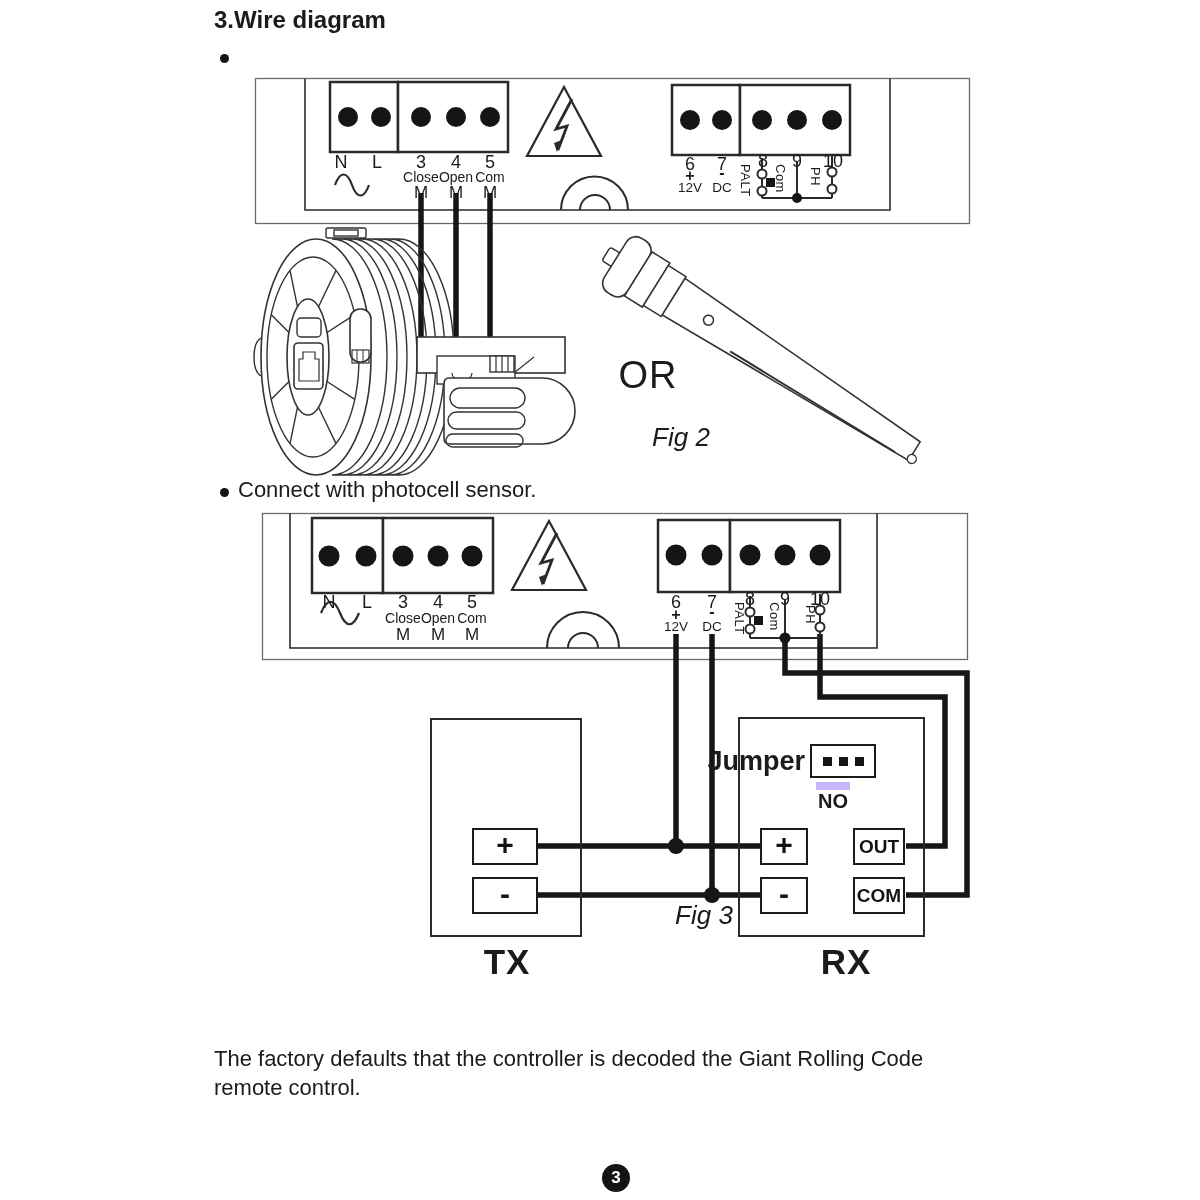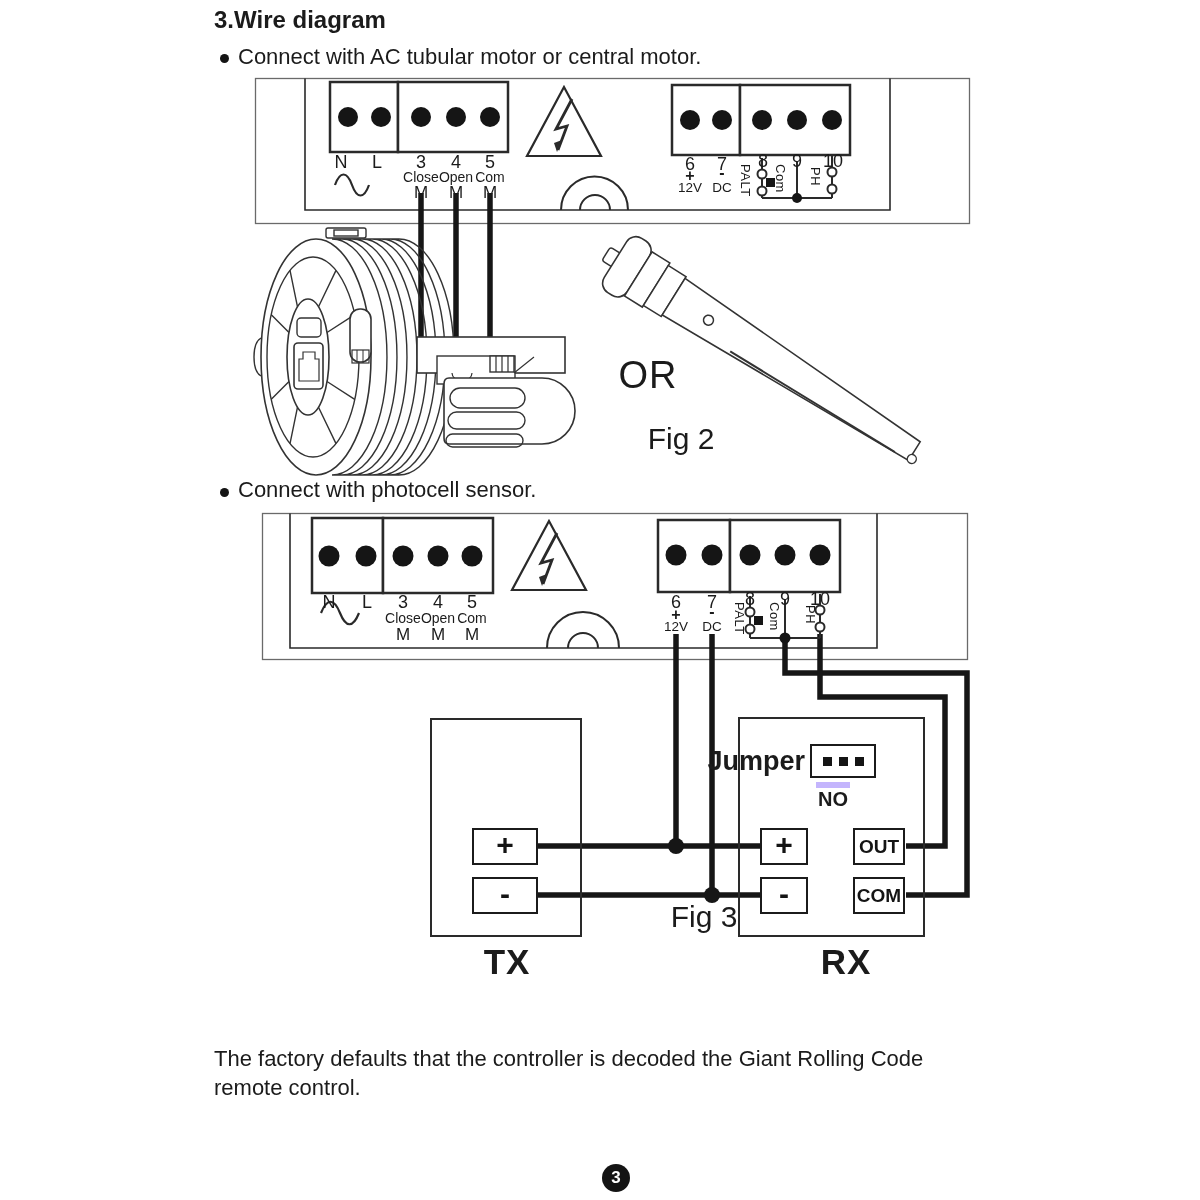--- a/index.html
+++ b/index.html
@@ -11,30 +11,30 @@
   .h1{font-size:24px;font-weight:bold;}
   .body-text{font-size:22px;line-height:1.32;white-space:normal;}
   .bullet-text{font-size:22px;}
   .bdot{position:absolute;width:9px;height:9px;border-radius:50%;background:#141414;}
   .num{font-size:18px;}
   .sm{font-size:14px;}
   .mrow{font-size:17px;}
   .sign{font-size:16px;font-weight:bold;}
   .tiny{font-size:13.5px;}
   .v{writing-mode:vertical-rl;font-size:13px;letter-spacing:.5px;}
-  .figcap{font-size:30px;}
+  .figcap{font-size:26px;font-style:italic;}
   .or{font-size:38px;letter-spacing:1px;}
   .box{position:absolute;box-sizing:border-box;border:2.5px solid #1b1b1b;background:#fff;
        display:flex;align-items:center;justify-content:center;color:#141414;}
   .bigbox{position:absolute;box-sizing:border-box;border:2px solid #2a2a2a;background:transparent;}
   .pm{font-size:30px;font-weight:bold;padding-bottom:3px;}
   .outcom{font-size:19px;font-weight:bold;letter-spacing:0;}
   .txrx{font-size:35px;font-weight:bold;letter-spacing:1px;text-align:center;}
   .jumper{font-size:27px;font-weight:bold;text-align:right;}
-  .no{font-weight:bold;font-size:20px;border-top:6px solid #c4b5fd;padding:1px 2px 0 2px;
+  .no{font-weight:bold;font-size:20px;border-top:8px solid #c4b5fd;padding:1px 2px 0 2px;
       display:inline-block;transform:translateX(-50%);}
   .jpin{width:9px;height:9px;background:#141414;}
   .jbox{position:absolute;box-sizing:border-box;border:2.5px solid #1b1b1b;background:#fff;
         display:flex;align-items:center;justify-content:center;gap:7px;}
   .badge{position:absolute;left:602px;top:1164px;width:28px;height:28px;border-radius:50%;
          background:#141414;color:#fff;display:flex;align-items:center;justify-content:center;
          font-size:17px;font-weight:bold;}
 </style>
 </head>
 <body>
@@ -169,21 +169,20 @@
 
   <g stroke="#161616">
     <path d="M538,846 H760 M538,895 H760" stroke-width="5.5" fill="none"></path>
     <circle cx="676" cy="846" r="8" fill="#161616" stroke="none"></circle>
     <circle cx="712" cy="895" r="8" fill="#161616" stroke="none"></circle>
   </g>
 </svg>
 
 <span class="lbl h1" style="left:214px;top:8px;">3.Wire diagram</span>
 <span class="bdot" style="left:220px;top:54px;"></span>
-<span class="lbl bullet-text" style="left:238px;top:46px;">Connect with AC tubular motor or central motor.</span>
 
 <span class="lbl num c" style="left:341px;top:153px;">N</span>
 <span class="lbl num c" style="left:377px;top:153px;">L</span>
 <span class="lbl num c" style="left:421px;top:153px;">3</span>
 <span class="lbl num c" style="left:456px;top:153px;">4</span>
 <span class="lbl num c" style="left:490px;top:153px;">5</span>
 <span class="lbl sm c" style="left:421px;top:170px;">Close</span>
 <span class="lbl sm c" style="left:456px;top:170px;">Open</span>
 <span class="lbl sm c" style="left:490px;top:170px;">Com</span>
 <span class="lbl mrow c" style="left:421px;top:184px;">M</span>

